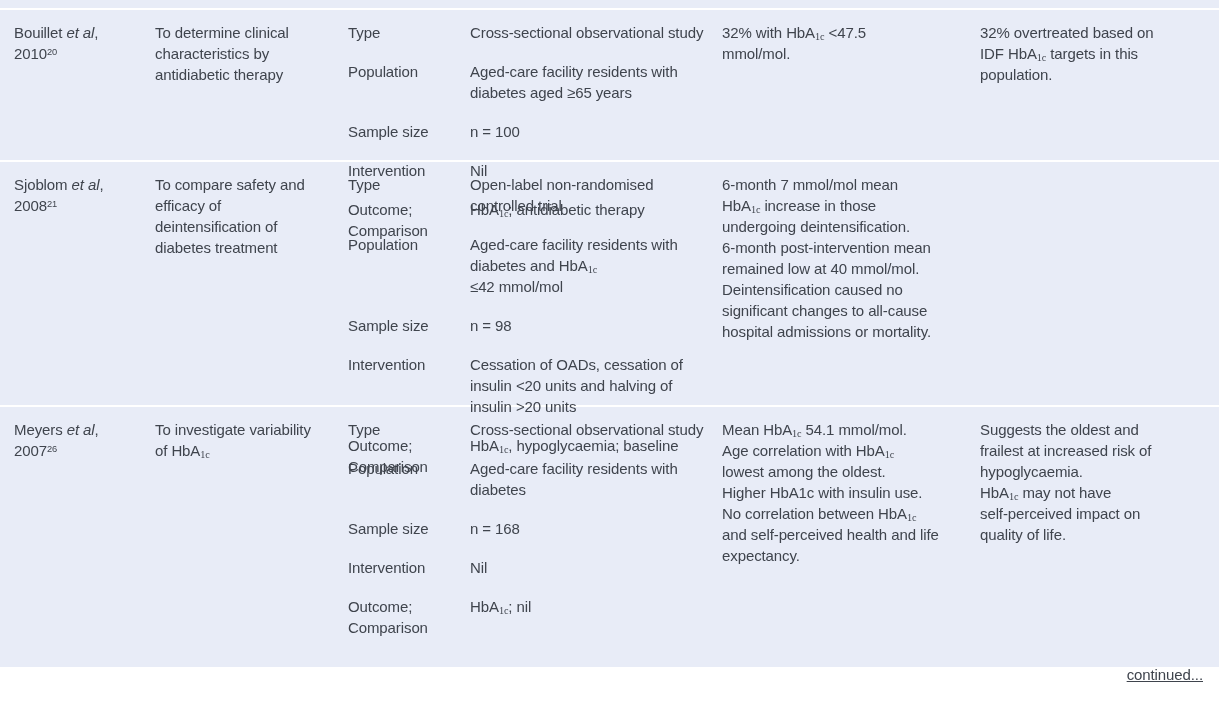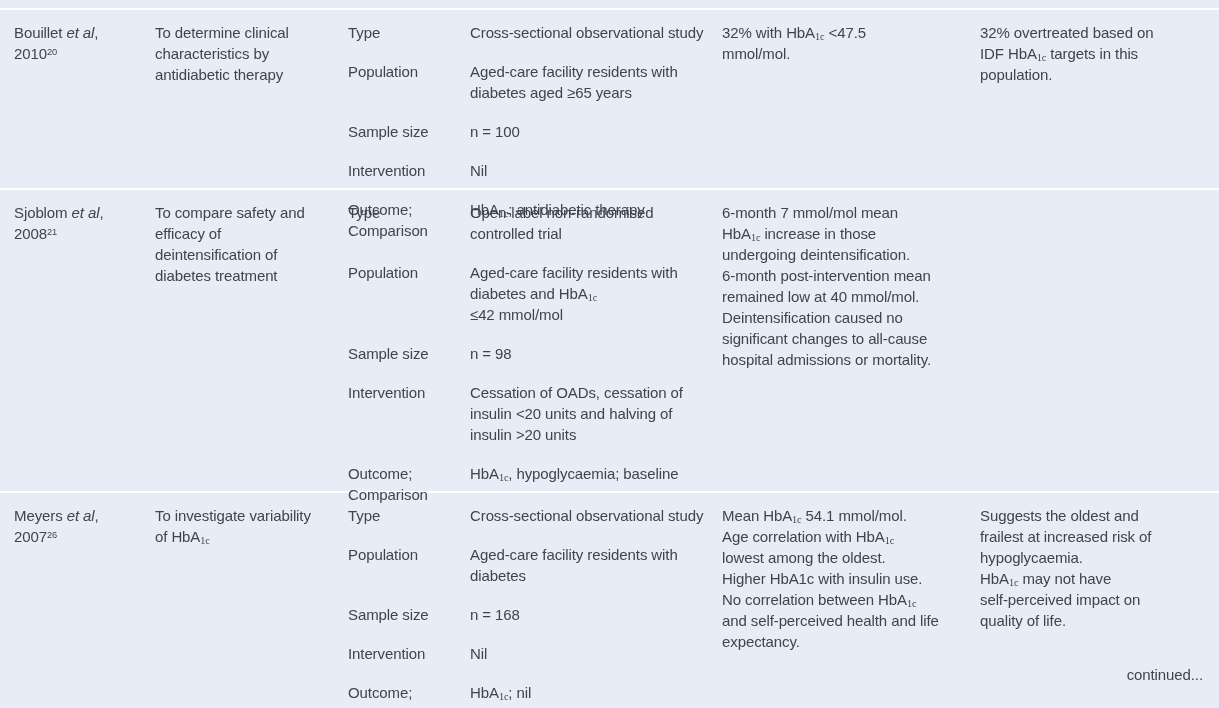--- a/index.html
+++ b/index.html
@@ -16,41 +16,42 @@
   .tbl{position:absolute;top:0;left:0;width:1219px;}
   .row{
     background:var(--table-bg,#e8ecf7);
     box-sizing:border-box;
     display:grid;
     grid-template-columns:141px 193px 374px 258px 1fr;
     padding:12px 14px 0 14px;
   }
   .stub{height:8px;background:var(--table-bg,#e8ecf7);}
   .sep{height:2px;background:var(--sep,#ffffff);}
-  .row1{height:178px;}
-  .row2{height:301px;}
+  .row1{height:150px;}
+  .row2{height:243px;}
   .row3{height:260px;}
   .cell{padding-right:12px;box-sizing:border-box;}
   .cell:last-child{padding-right:0;}
   .details{
     display:grid;
     grid-template-columns:104px 1fr;
     align-content:start;
     padding-right:12px;
     gap:18px;
   }
   .dlabel,.dvalue{align-self:start;}
   .dvalue{padding-right:2px;}
   sub{font-size:68%;line-height:0;vertical-align:-0.18em;font-family:Liberation Serif, serif;}
   sup{font-size:62%;line-height:0;vertical-align:0.45em;}
   i{font-style:italic;}
   .continued{
     position:absolute;
     right:16px;top:664px;
     background:transparent;
+    text-decoration:underline;
   }
 </style>
 </head>
 <body>
 
 <div class="page">
   <div class="tbl">
 
     <div class="stub"></div>
     <div class="sep"></div>

